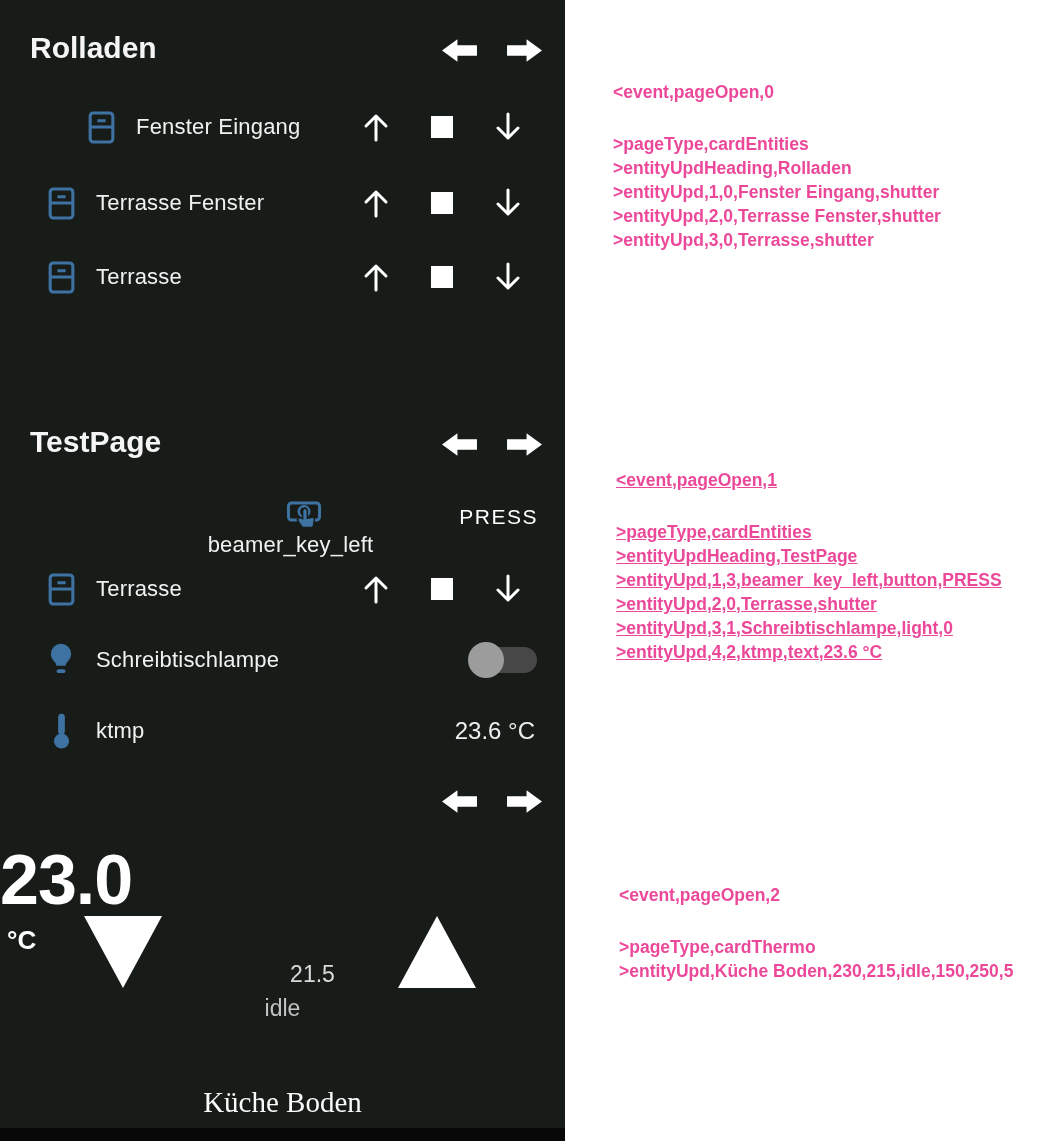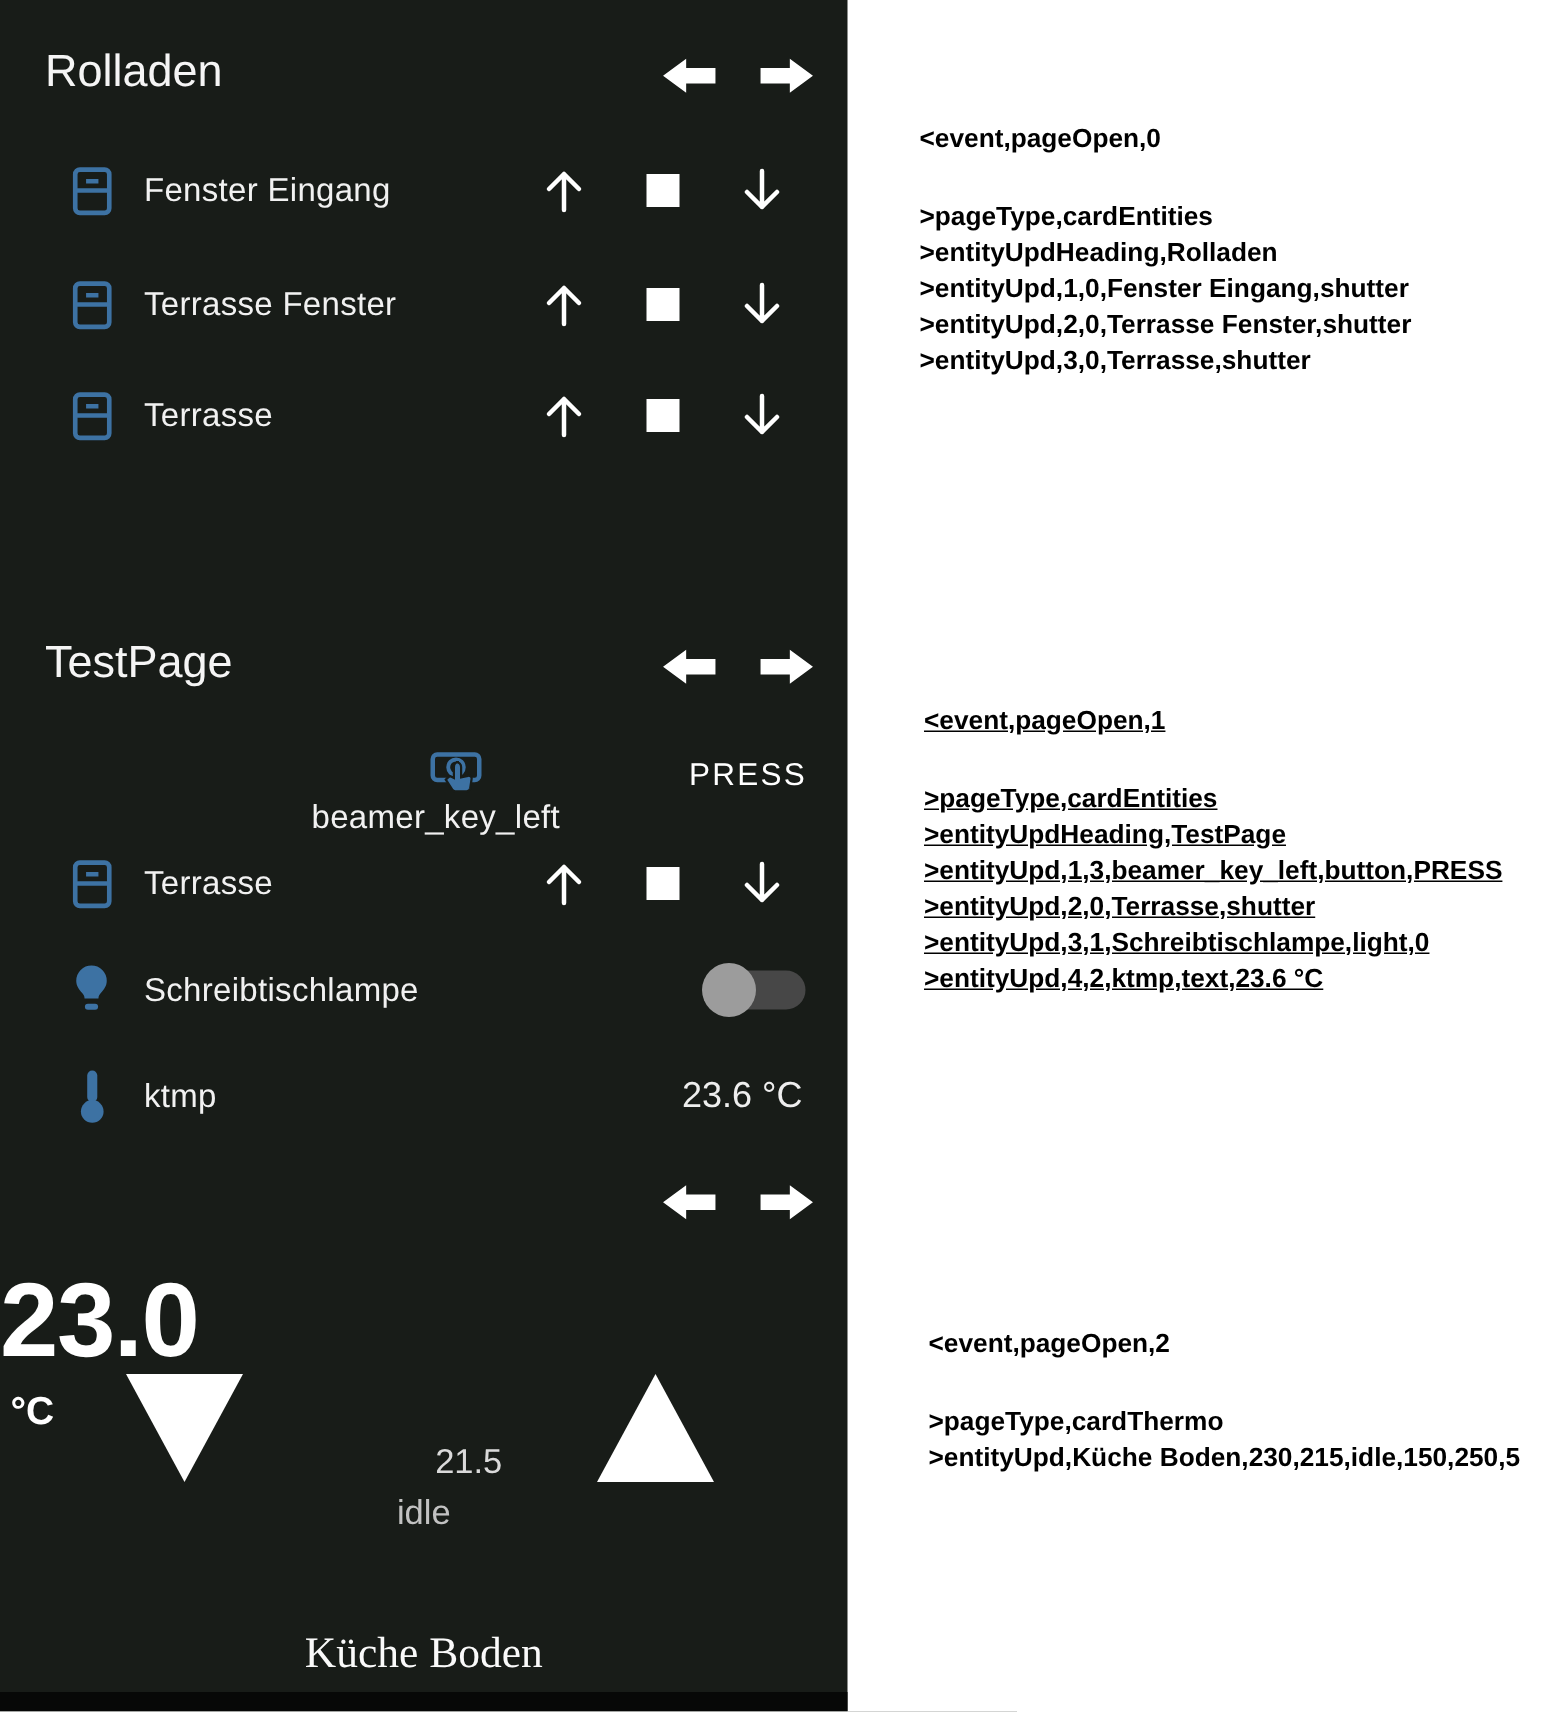--- a/index.html
+++ b/index.html
@@ -1,21 +1,21 @@
 <!DOCTYPE html>
 <html><head>
 <meta charset="utf-8">
 <style>
   html,body{margin:0;padding:0;background:#ffffff;}
   .stage{position:relative;width:1045px;height:1141px;background:#ffffff;overflow:hidden;
          font-family:"Liberation Sans", sans-serif;}
   .panel{position:absolute;left:0;top:0;width:565px;height:1141px;background:#181c18;}
   .bottom-strip{position:absolute;left:0;top:1128px;width:565px;height:13px;background:#070807;}
 
-  .heading{position:absolute;left:30px;color:#f5f5f5;font-size:30px;line-height:36px;font-weight:400;}
+  .heading{position:absolute;left:30px;color:#f5f5f5;font-size:30px;line-height:36px;font-weight:700;}
   .nav{position:absolute;left:441px;width:102px;height:27px;display:flex;justify-content:space-between;}
   .nav svg{width:37px;height:27px;color:#ffffff;cursor:pointer;}
 
   .row{position:absolute;left:0;width:565px;height:44px;display:flex;align-items:center;}
   .row .icon{margin-left:42px;width:38px;height:44px;display:flex;align-items:center;justify-content:center;color:#3d72a3;}
   .row .label{margin-left:16px;font-size:22px;color:#f1f1f1;letter-spacing:.2px;}
   .ctl{position:absolute;top:0;height:44px;display:flex;align-items:center;justify-content:center;cursor:pointer;}
   .ctl.up{left:358px;width:36px;}
   .ctl.stop{left:424px;width:36px;}
   .ctl.down{left:490px;width:36px;}
@@ -36,21 +36,21 @@
   .thermo-temp .big{font-size:70px;font-weight:700;line-height:74px;letter-spacing:-1px;}
   .thermo-temp .unit{font-size:26px;font-weight:700;margin-left:7px;margin-top:8px;}
   .tri{position:absolute;cursor:pointer;}
   .tri svg{display:block;}
   .tri.down{left:84px;top:916px;}
   .tri.up{left:398px;top:916px;}
   .thermo-target{position:absolute;left:0;top:961px;width:625px;text-align:center;font-size:23px;color:#dadada;}
   .thermo-state{position:absolute;left:0;top:995px;width:565px;text-align:center;font-size:23px;color:#c2c2c2;}
   .thermo-title{position:absolute;left:0;top:1086px;width:565px;text-align:center;font-size:29px;color:#fafafa;font-family:Liberation Serif, serif;}
 
-  .log-block{position:absolute;color:#000000;font-weight:700;font-size:17.5px;white-space:nowrap;
+  .log-block{position:absolute;color:#ec4899;font-weight:700;font-size:17.5px;white-space:nowrap;
              font-family:"Liberation Sans", sans-serif;}
   .log-event{line-height:24px;margin-bottom:28px;}
   .log-line{line-height:24px;}
   .defs{position:absolute;width:0;height:0;overflow:hidden;}
 </style>
 </head>
 <body>
 
 <svg class="defs" aria-hidden="true">
   <defs>
@@ -93,21 +93,21 @@
     <div class="heading" style="top:30px;">Rolladen</div>
     <div class="nav" style="top:37px;">
       <svg>
           <use href="#sym-nav-left"></use>
         </svg>
       <svg>
           <use href="#sym-nav-right"></use>
         </svg>
     </div>
 
-    <div class="row" style="top:105px;">
+    <div class="row" style="top:105px;padding-left:40px;">
       <span class="icon">
           <svg width="27" height="33">
             <use href="#sym-shutter"></use>
           </svg>
         </span>
       <span class="label">Fenster Eingang</span>
       <span class="ctl up">
           <svg>
             <use href="#sym-arrow-up"></use>
           </svg>

